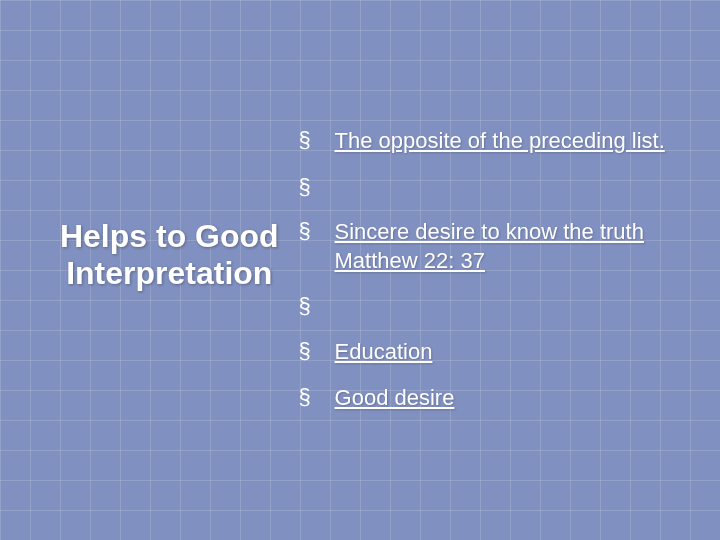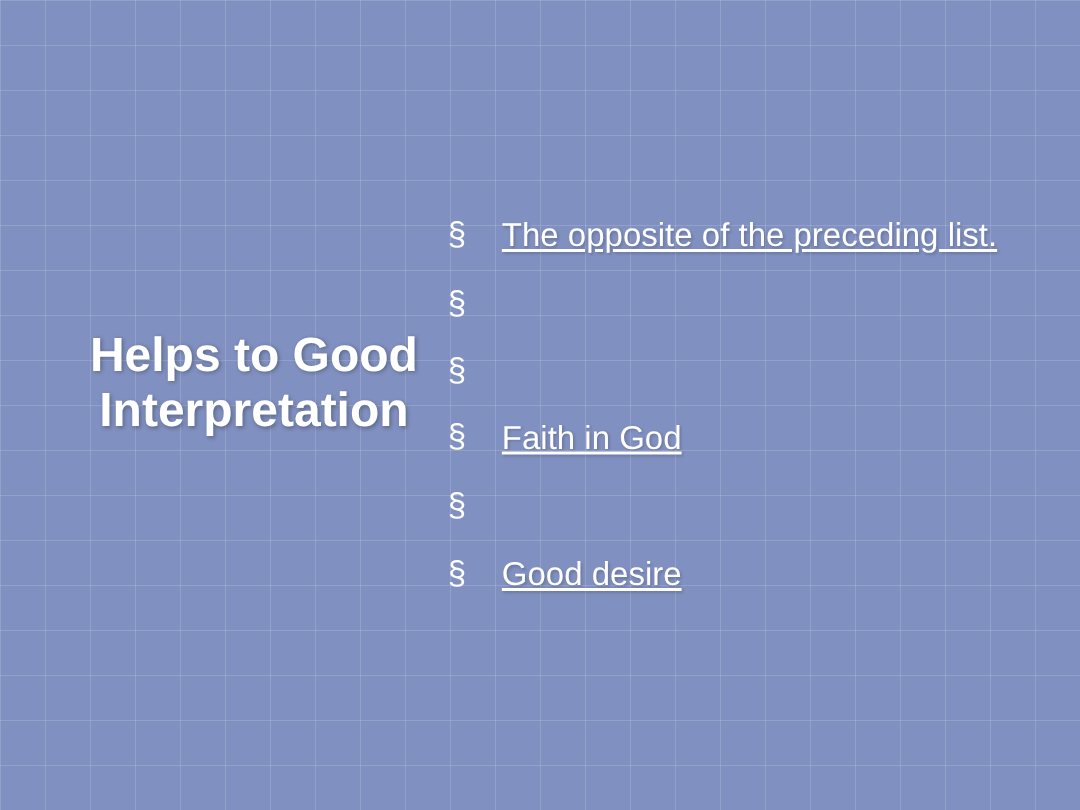--- a/index.html
+++ b/index.html
@@ -92,26 +92,27 @@
 
   <div class="bullet-item">
         <span class="bullet-icon">§</span>
         <span class="bullet-text">The opposite of the preceding list.</span>
       </div>
       <div class="bullet-item">
         <span class="bullet-icon">§</span>
       </div>
       <div class="bullet-item">
         <span class="bullet-icon">§</span>
+        <span class="bullet-text">Sincere desire to know the truth  Matthew 22: 37</span>
       </div>
       <div class="bullet-item">
         <span class="bullet-icon">§</span>
-        <span class="bullet-text">Faith in God</span>
       </div>
       <div class="bullet-item">
         <span class="bullet-icon">§</span>
+        <span class="bullet-text">Education</span>
       </div>
       <div class="bullet-item">
         <span class="bullet-icon">§</span>
         <span class="bullet-text">Good desire</span>
       </div>
     </div>
 </div>
 
 </body></html>

